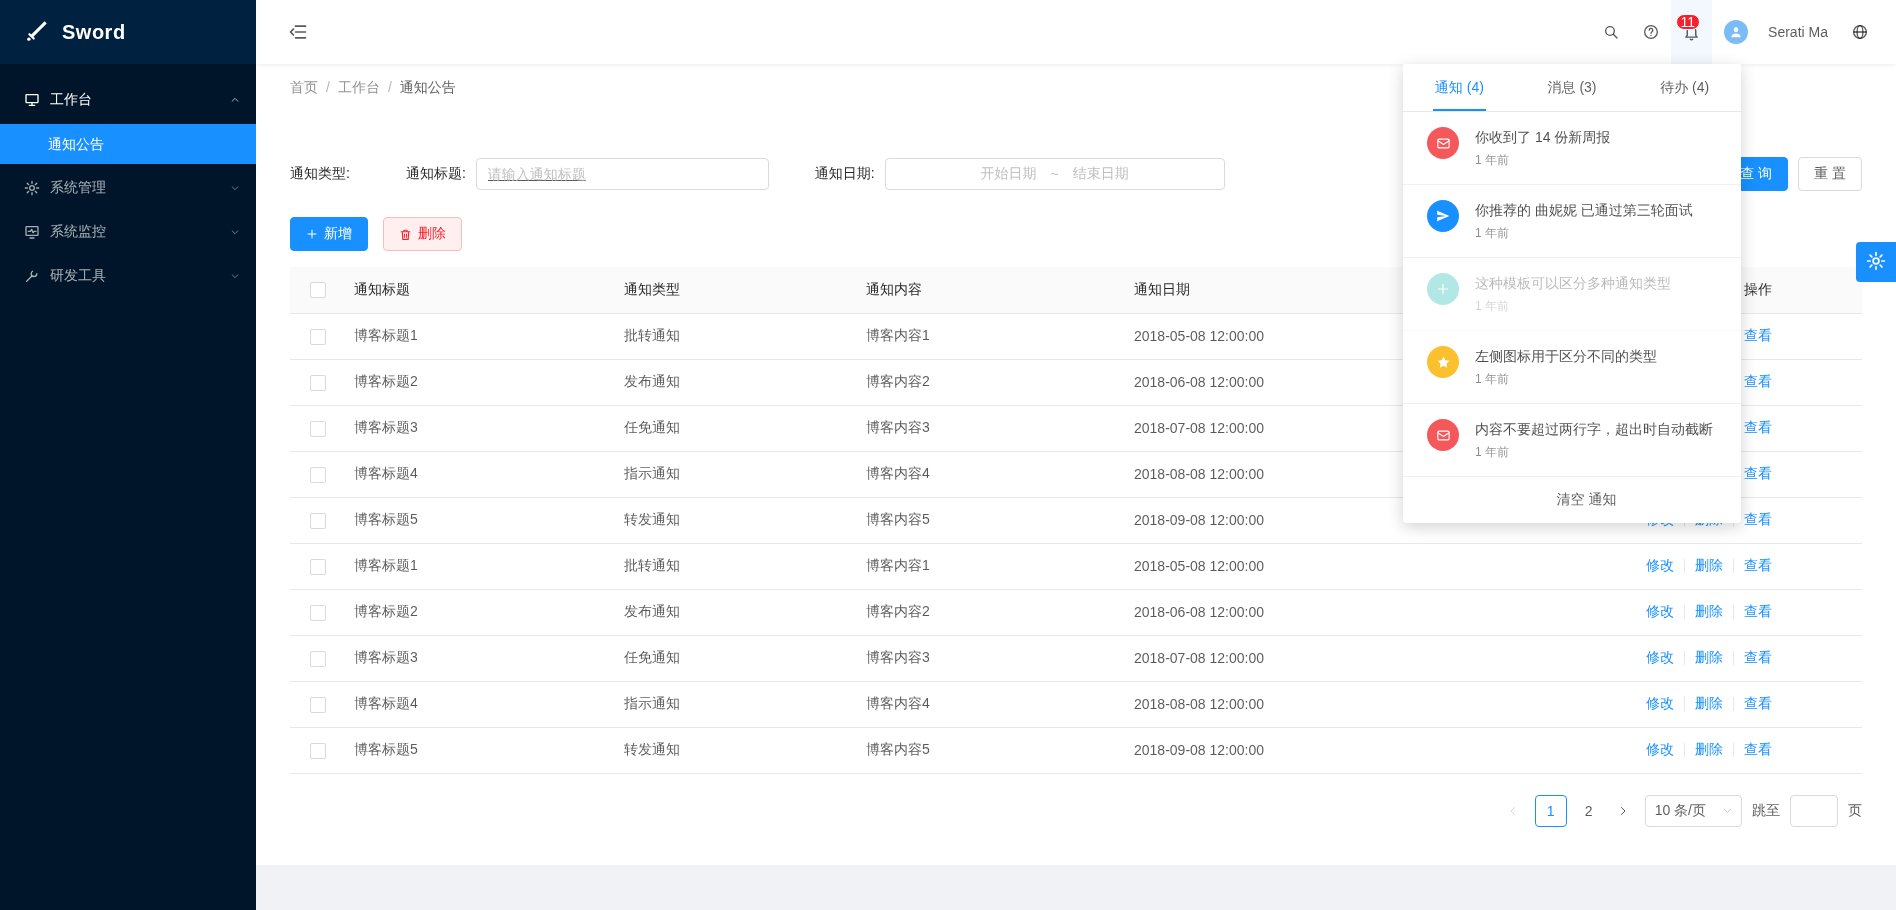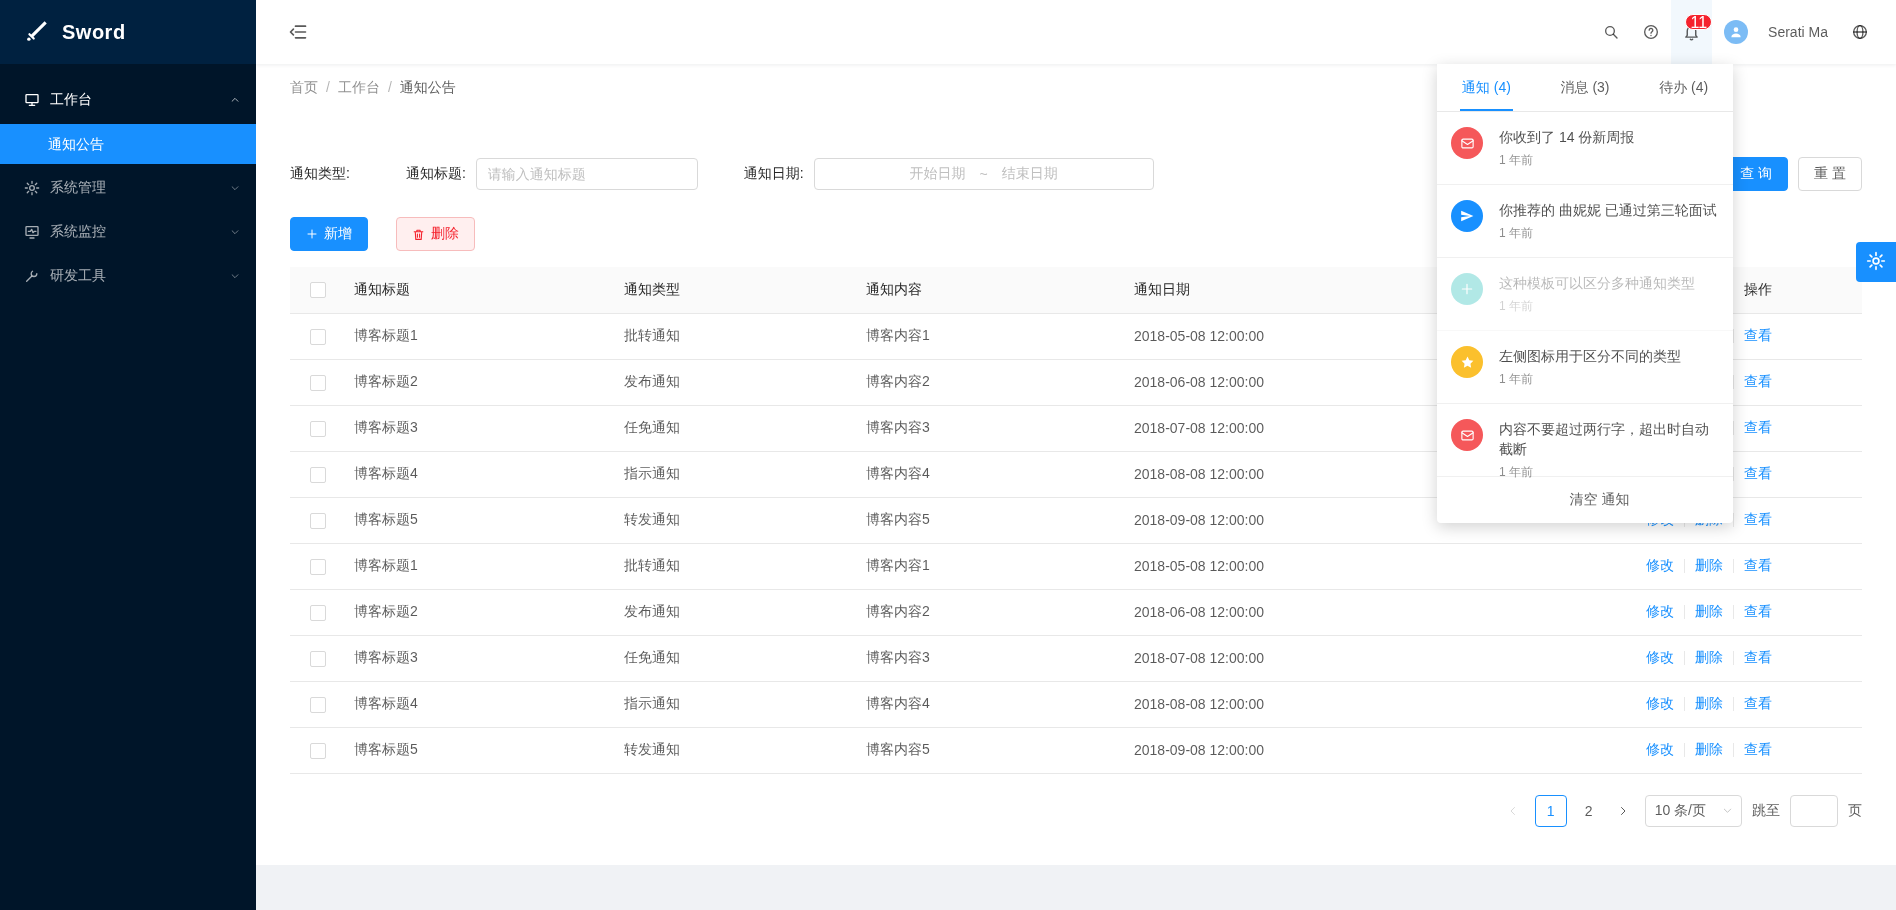--- a/index.html
+++ b/index.html
@@ -20,50 +20,50 @@
   .submenu-item { height:40px; line-height:40px; padding-left:48px; color:rgba(255,255,255,0.65); cursor:pointer; margin:4px 0; }
   .submenu-item.selected { background:#1890ff; color:#fff; }
 
   
   .main { margin-left:256px; }
   .header { height:64px; background:#fff; display:flex; align-items:center; padding:0 16px 0 24px; box-shadow:0 1px 4px rgba(0,21,41,0.08); position:relative; z-index:5; }
   .fold-btn { display:flex; align-items:center; color:rgba(0,0,0,0.65); cursor:pointer; padding:8px; }
   .header-right { margin-left:auto; display:flex; align-items:center; height:100%; }
   .h-action { height:64px; display:flex; align-items:center; justify-content:center; padding:0 12px; color:rgba(0,0,0,0.65); cursor:pointer; position:relative; }
   .bell-wrap { background:#f2f8fd; }
-  .badge { position:absolute; top:14px; right:0px; background:#f5222d; color:#fff; font-size:16px; height:16px; line-height:15px; min-width:18px; text-align:center; padding:0 4px; border-radius:9px; border:1px solid #fff; }
+  .badge { position:absolute; top:14px; right:12px; background:#f5222d; color:#fff; font-size:14px; height:16px; line-height:15px; min-width:18px; text-align:center; padding:0 4px; border-radius:9px; border:1px solid #fff; }
   .user { display:flex; align-items:center; gap:20px; padding:0 12px; height:64px; cursor:pointer; color:rgba(0,0,0,0.65); }
   .avatar { width:24px; height:24px; border-radius:50%; background:#7cbcf5; display:flex; align-items:center; justify-content:center; overflow:hidden; }
 
   
   .page { background:#fff; min-height:801px; padding:0 34px 30px; position:relative; }
   .breadcrumb { padding-top:15px; display:flex; gap:8px; color:rgba(0,0,0,0.45); }
   .bc-item { cursor:pointer; }
   .bc-sep { color:rgba(0,0,0,0.3); }
   .bc-current { color:rgba(0,0,0,0.65); }
 
   .filter-row { margin-top:60px; display:flex; align-items:center; }
   .f-group { display:flex; align-items:center; }
   .f-group + .f-group { margin-left:46px; }
   .f-label { color:rgba(0,0,0,0.85); font-weight:500; margin-right:10px; white-space:nowrap; }
   .f-box { height:32px; border:1px solid #d9d9d9; border-radius:4px; background:#fff; display:flex; align-items:center; padding:0 11px; }
   .f-select { width:270px; cursor:pointer; }
   .placeholder { color:#bfbfbf; }
   .chev { margin-left:auto; color:#bfbfbf; display:inline-flex; }
-  .f-input-wrap { width:222px; }
+  .f-input-wrap { width:293px;text-decoration:underline; }
   .f-input-wrap input { border:none; outline:none; width:100%; font-size:14px; font-family:inherit; color:rgba(0,0,0,0.65); }
   .f-input-wrap input::placeholder { color:#bfbfbf; }
   .f-range { width:340px; justify-content:center; gap:14px; cursor:pointer; }
   .filter-buttons { margin-left:auto; display:flex; gap:10px; }
   .btn { height:32px; padding:16px 15px; border-radius:4px; font-size:14px; display:inline-flex; align-items:center; cursor:pointer; border:1px solid #d9d9d9; background:#fff; color:rgba(0,0,0,0.65); font-family:inherit; white-space:nowrap; }
   .btn-primary { background:#1890ff; border-color:#1890ff; color:#fff; }
   .btn-danger-light { background:#ffefef; border-color:#f7bcbc; color:#f5222d; }
   .btn .bicon { display:inline-flex; margin-right:6px; }
 
-  .toolbar-row { margin-top:26px; display:flex; gap:28px; }
+  .toolbar-row { margin-top:26px; display:flex; gap:15px; }
 
   
   table { margin-top:16px; width:100%; border-collapse:collapse; table-layout:fixed; }
   th { background:#fafafa; font-weight:500; color:rgba(0,0,0,0.85); text-align:left; height:46px; padding:0 8px; border-bottom:1px solid #e8e8e8; }
   td { height:46px; padding:0 8px; border-bottom:1px solid #e8e8e8; color:rgba(0,0,0,0.65); }
   .col-check { width:56px; text-align:center; }
   .col-actions { text-align:right; padding-right:90px; }
   .checkbox { display:inline-block; width:16px; height:16px; border:1px solid #d9d9d9; border-radius:2px; background:#fff; vertical-align:middle; cursor:pointer; }
   .link { color:#1890ff; cursor:pointer; }
   .vsep { display:inline-block; border-left:1px solid #e8e8e8; height:14px; margin:0 10px; vertical-align:middle; }
@@ -71,26 +71,26 @@
   
   .pagination { margin-top:21px; display:flex; justify-content:flex-end; align-items:center; gap:10px; }
   .pg-arrow { width:24px; height:32px; display:flex; align-items:center; justify-content:center; cursor:pointer; }
   .pg-arrow.disabled { color:#d9d9d9; cursor:default; }
   .pg-num { min-width:24px; height:32px; display:flex; align-items:center; justify-content:center; cursor:pointer; }
   .pg-num.active { width:32px; border:1px solid #1890ff; border-radius:4px; color:#1890ff; background:#fff; }
   .pg-size { height:32px; border:1px solid #d9d9d9; border-radius:4px; display:flex; align-items:center; padding:0 8px 0 9px; gap:16px; cursor:pointer; background:#fff; }
   .jump-input { width:48px; height:32px; border:1px solid #d9d9d9; border-radius:4px; outline:none; font-family:inherit; font-size:14px; padding:0 6px; }
 
   
-  .notice-panel { position:absolute; top:64px; right:163px; width:296px; background:#fff; border-radius:0 0 4px 4px; box-shadow:0 4px 16px rgba(0,0,0,0.18); z-index:100; }
+  .notice-panel { position:absolute; top:64px; right:155px; width:338px; background:#fff; border-radius:0 0 4px 4px; box-shadow:0 4px 16px rgba(0,0,0,0.18); z-index:100; }
   .ntabs { display:flex; height:48px; border-bottom:1px solid #e8e8e8; }
   .ntab { flex:1; display:flex; align-items:stretch; justify-content:center; cursor:pointer; }
   .ntab span { display:inline-block; height:47px; line-height:47px; padding:0 2px; color:rgba(0,0,0,0.65); }
   .ntab.active span { color:#1890ff; border-bottom:2px solid #1890ff; }
-  .nitem { display:flex; gap:16px; padding:15px 14px 0; height:73px; border-bottom:1px solid #f0f0f0; cursor:pointer; }
+  .nitem { display:flex; gap:16px; padding:15px 24px 0; height:73px; border-bottom:1px solid #f0f0f0; cursor:pointer; }
   .nitem.read { opacity:0.4; }
   .nicon { width:32px; height:32px; border-radius:50%; flex-shrink:0; display:flex; align-items:center; justify-content:center; }
   .nicon-red { background:#f5585a; }
   .nicon-blue { background:#1890ff; }
   .nicon-teal { background:#3fc7c2; }
   .nicon-gold { background:#fbc02d; }
   .ntitle { color:rgba(0,0,0,0.70); line-height:20px; }
   .ntime { font-size:12px; color:rgba(0,0,0,0.45); margin-top:5px; }
   .nfooter { height:46px; display:flex; align-items:center; justify-content:center; color:rgba(0,0,0,0.65); cursor:pointer;padding-left:29px; }
 

